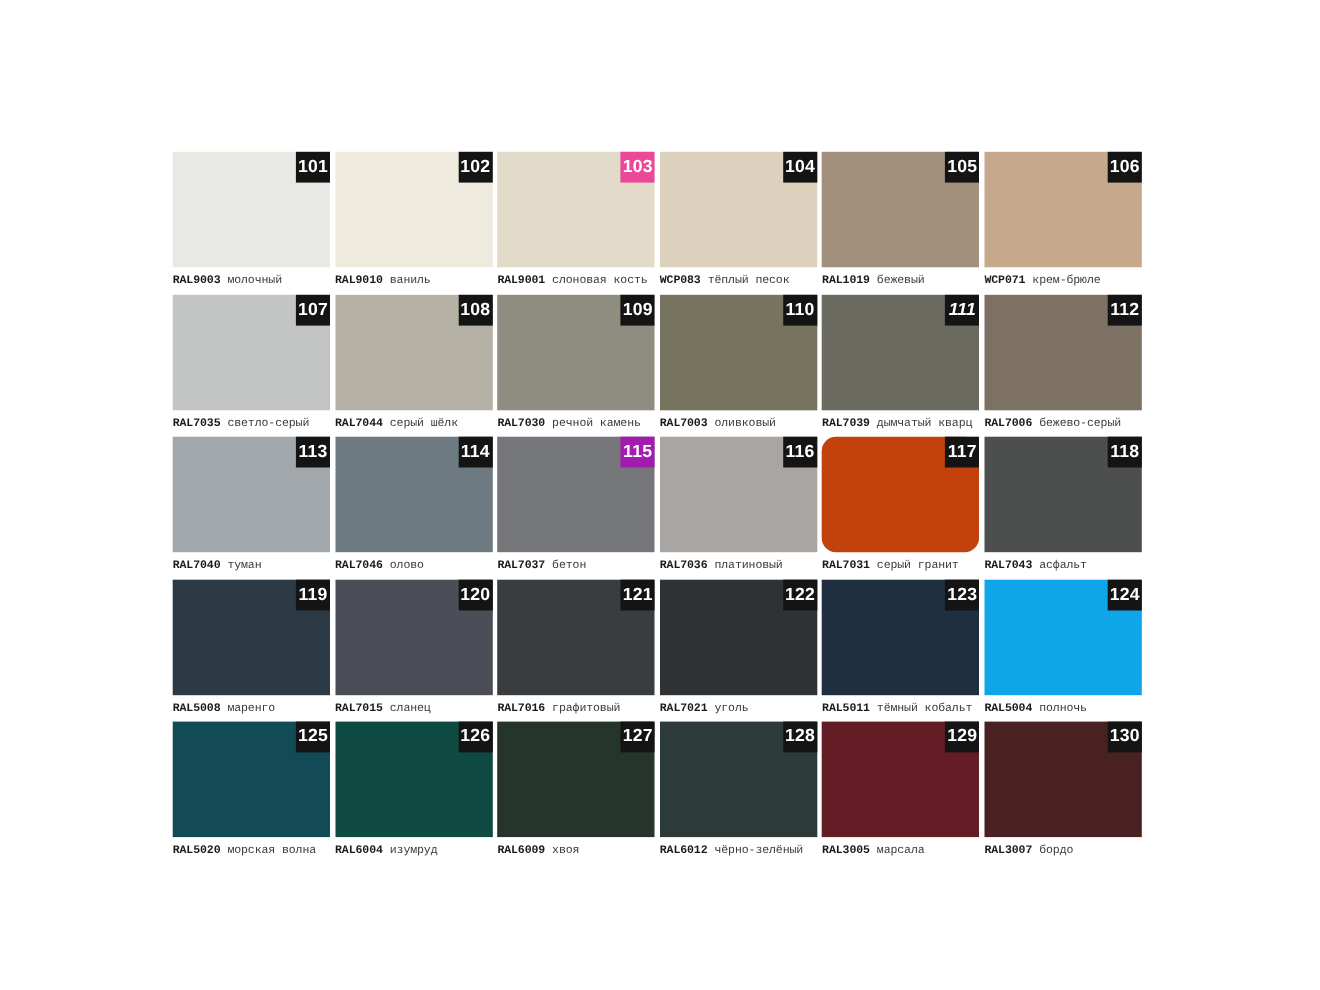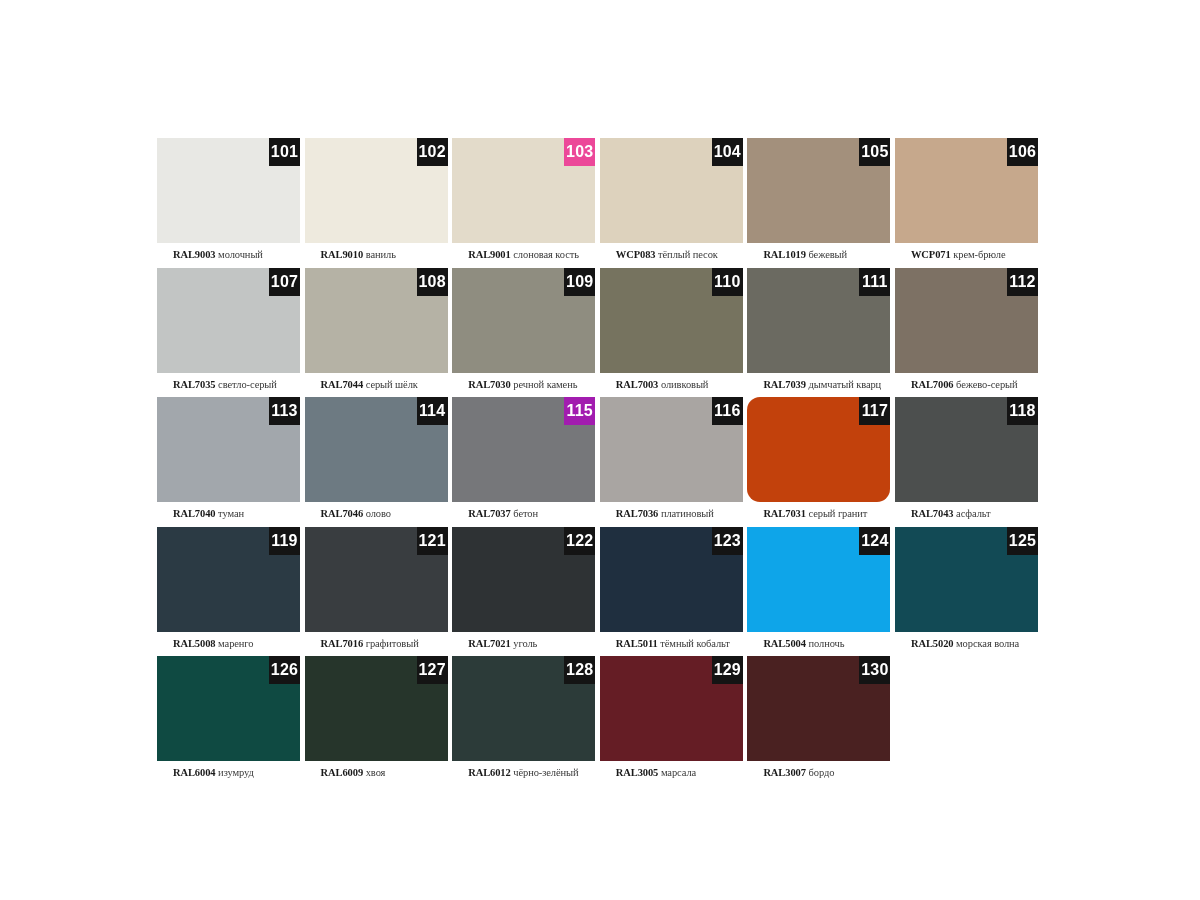--- a/index.html
+++ b/index.html
@@ -56,24 +56,24 @@
     font-size: 16px;
     font-weight: 700;
     letter-spacing: 0.2px;
     display: flex;
     align-items: center;
     justify-content: center;
     line-height: 1;
   }
   .swatch-caption {
     position: absolute;
-    left: 16px;
+    left: 0;
     top: 110px;
     width: 146px;
-    font-family: Liberation Serif, serif;
+    font-family: Liberation Mono, monospace;
     font-size: 10.5px;
     line-height: 14px;
     color: #2b2b2b;
     white-space: nowrap;
   }
   .swatch-code {
     font-weight: 700;
     color: #1a1a1a;
     letter-spacing: -0.1px;
   }
@@ -142,21 +142,21 @@
         </div>
         <div class="swatch-caption"><span class="swatch-code" style="color: rgb(26, 26, 26);">RAL7030</span> <span class="swatch-name" style="color: rgb(58, 58, 58);">речной камень</span></div>
       </div>
       <div class="swatch-cell">
         <div class="swatch-chip" style="background: rgb(118, 115, 95);">
           <div class="swatch-index" style="background: rgb(20, 20, 20); color: rgb(255, 255, 255);">110</div>
         </div>
         <div class="swatch-caption"><span class="swatch-code" style="color: rgb(26, 26, 26);">RAL7003</span> <span class="swatch-name" style="color: rgb(58, 58, 58);">оливковый</span></div>
       </div>
       <div class="swatch-cell">
-        <div class="swatch-chip" style="background: rgb(107, 106, 97);">
+        <div class="swatch-chip" style="background: rgb(107, 106, 97); font-style: italic;">
           <div class="swatch-index" style="background: rgb(20, 20, 20); color: rgb(255, 255, 255);">111</div>
         </div>
         <div class="swatch-caption"><span class="swatch-code" style="color: rgb(26, 26, 26);">RAL7039</span> <span class="swatch-name" style="color: rgb(58, 58, 58);">дымчатый кварц</span></div>
       </div>
       <div class="swatch-cell">
         <div class="swatch-chip" style="background: rgb(125, 113, 100);">
           <div class="swatch-index" style="background: rgb(20, 20, 20); color: rgb(255, 255, 255);">112</div>
         </div>
         <div class="swatch-caption"><span class="swatch-code" style="color: rgb(26, 26, 26);">RAL7006</span> <span class="swatch-name" style="color: rgb(58, 58, 58);">бежево-серый</span></div>
       </div>
@@ -194,20 +194,26 @@
         <div class="swatch-chip" style="background: rgb(76, 79, 78);">
           <div class="swatch-index" style="background: rgb(20, 20, 20); color: rgb(255, 255, 255);">118</div>
         </div>
         <div class="swatch-caption"><span class="swatch-code" style="color: rgb(26, 26, 26);">RAL7043</span> <span class="swatch-name" style="color: rgb(58, 58, 58);">асфальт</span></div>
       </div>
       <div class="swatch-cell">
         <div class="swatch-chip" style="background: rgb(43, 58, 68);">
           <div class="swatch-index" style="background: rgb(20, 20, 20); color: rgb(255, 255, 255);">119</div>
         </div>
         <div class="swatch-caption"><span class="swatch-code" style="color: rgb(26, 26, 26);">RAL5008</span> <span class="swatch-name" style="color: rgb(58, 58, 58);">маренго</span></div>
+      </div>
+      <div class="swatch-cell">
+        <div class="swatch-chip" style="background: rgb(75, 78, 86);">
+          <div class="swatch-index" style="background: rgb(20, 20, 20); color: rgb(255, 255, 255);">120</div>
+        </div>
+        <div class="swatch-caption"><span class="swatch-code" style="color: rgb(26, 26, 26);">RAL7015</span> <span class="swatch-name" style="color: rgb(58, 58, 58);">сланец</span></div>
       </div>
       <div class="swatch-cell">
         <div class="swatch-chip" style="background: rgb(57, 61, 64);">
           <div class="swatch-index" style="background: rgb(20, 20, 20); color: rgb(255, 255, 255);">121</div>
         </div>
         <div class="swatch-caption"><span class="swatch-code" style="color: rgb(26, 26, 26);">RAL7016</span> <span class="swatch-name" style="color: rgb(58, 58, 58);">графитовый</span></div>
       </div>
       <div class="swatch-cell">
         <div class="swatch-chip" style="background: rgb(46, 50, 52);">
           <div class="swatch-index" style="background: rgb(20, 20, 20); color: rgb(255, 255, 255);">122</div>

